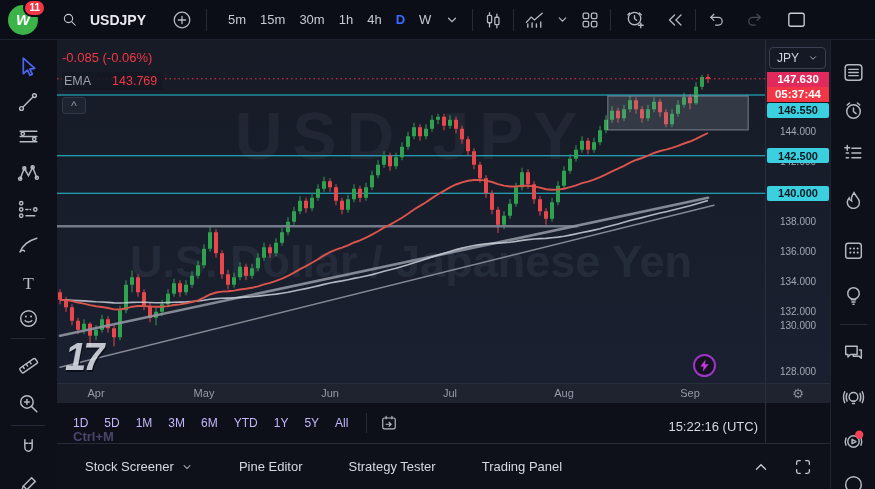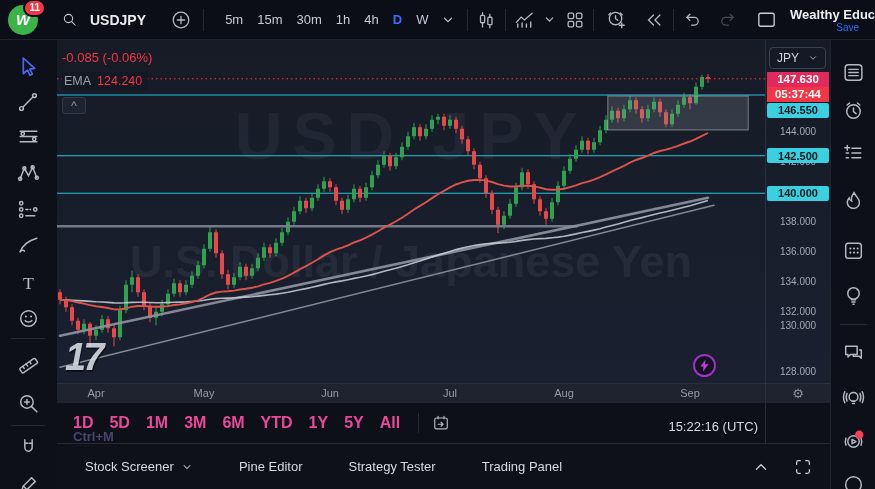--- a/index.html
+++ b/index.html
@@ -28,21 +28,21 @@
   .tool-div { position:absolute; left:11px; width:34px; height:1px; background:#242a38; }
 
   
   .chart-wrap { position:absolute; left:57px; top:40px; width:708px; height:343px; background:linear-gradient(180deg,#161b26 0%, #1a2030 100%); overflow:hidden; }
   .wm-title { position:absolute; left:0; right:0; top:58px; text-align:center; font-size:66px; font-weight:bold; letter-spacing:10px; color:rgba(160,172,196,0.08); white-space:nowrap; z-index:1; }
   .wm-sub { position:absolute; left:0; right:0; top:196px; text-align:center; font-size:45px; font-weight:bold; color:rgba(160,172,196,0.09); white-space:nowrap; z-index:1; }
   #chart-svg { position:absolute; left:0; top:0; z-index:2; cursor:crosshair; }
   .legend { position:absolute; left:5px; top:10px; z-index:5; font-size:12.5px; }
   .legend .chg { color:#f23645; font-size:13px; margin-bottom:7px; }
   .lg-row { display:inline-block; background:rgba(19,23,34,0.85); padding:2px 6px 2px 2px; border-radius:2px; margin-bottom:7px; }
-  .lg-row .lbl { color:#9aa0ac; margin-right:6px; }
+  .lg-row .lbl { color:#9aa0ac; margin-right:21px; }
   .lg-row .val-red { color:#f23645; }
   .lg-row .val-wht { color:#d8dbe2; }
   .lg-collapse { display:flex; align-items:center; justify-content:center; width:24px; height:17px; background:#1e2330; border:1px solid #323848; border-radius:3px; color:#8b91a0; cursor:pointer; }
   .tv-wm { position:absolute; left:8px; top:296px; z-index:3; font-size:38px; font-weight:900; font-style:italic; letter-spacing:-3px; color:#dfe3ec; opacity:0.85; text-shadow:1px 2px 0 #0b0e17; }
   .minds-btn { position:absolute; left:636px; top:314px; width:23px; height:23px; border-radius:50%; border:2px solid #9a35c4; background:rgba(20,16,30,0.85); display:flex; align-items:center; justify-content:center; z-index:6; cursor:pointer; }
 
   
   .price-axis { position:absolute; left:765px; top:40px; width:65px; height:343px; background:linear-gradient(180deg,#161b26 0%, #1a2030 100%); border-left:1px solid #2a2f3d; z-index:10; cursor:ns-resize; }
   .cur-btn { position:absolute; left:3px; top:7px; width:57px; height:22px; border:1px solid #39404f; border-radius:4px; display:flex; align-items:center; justify-content:space-between; padding:0 7px; font-size:12px; color:#d1d4dc; cursor:pointer; background:rgba(19,23,34,0.4); }
   .tick { position:absolute; left:0; width:100%; text-align:center; font-size:10px; color:#a3a8b4; z-index:1; }
@@ -52,21 +52,21 @@
   .lastp .cd { background:#f23645; padding:1.5px 0; }
 
   
   .date-axis { position:absolute; left:57px; top:383px; width:708px; height:20px; background:#1f2330; border-top:1px solid #2a2f3d; z-index:10; cursor:ew-resize; }
   .month { position:absolute; top:3px; font-size:11px; color:#949aa6; transform:translateX(-50%); }
   .axis-corner { position:absolute; left:765px; top:383px; width:65px; height:20px; background:#1f2330; border-top:1px solid #2a2f3d; border-left:1px solid #2a2f3d; display:flex; align-items:center; justify-content:center; z-index:11; }
   .gear { font-family:"DejaVu Sans", sans-serif; color:#8a909c; font-size:13px; cursor:pointer; line-height:1; }
 
   
   .tf-row { position:absolute; left:57px; top:403px; width:708px; height:40px; background:#0d1019; display:flex; align-items:center; padding-left:10px; z-index:10; }
-  .rng { font-size:16px; color:#ec4899; padding:4px 6px; margin-right:4px; cursor:pointer; border-radius:3px;font-weight:bold; }
+  .rng { font-size:12px; color:#c4b5fd; padding:4px 6px; margin-right:4px; cursor:pointer; border-radius:3px; }
   .rng-div { width:1px; height:20px; background:#242a38; margin:0 8px; }
   .clock { margin-left:auto; margin-right:7px; font-size:13px; color:#d6d9e0; cursor:pointer;margin-top:6px; }
   .corner2 { position:absolute; left:765px; top:403px; width:65px; height:40px; background:#0d1019; border-left:1px solid #2a2f3d; z-index:10; }
 
   
   .bottom-panel { position:absolute; left:57px; top:443px; width:773px; height:46px; background:#0e1119; border-top:1px solid #262b38; display:flex; align-items:center; padding-left:28px; z-index:15; }
   .bp-item { font-size:13px; color:#d6d9e0; margin-right:46px; cursor:pointer; display:flex; align-items:center; gap:7px; white-space:nowrap; }
   .bp-right { margin-left:auto; display:flex; align-items:center; gap:16px; margin-right:14px; }
   .bp-icobtn { display:flex; align-items:center; justify-content:center; width:26px; height:26px; cursor:pointer; }
 
@@ -177,24 +177,20 @@
       <svg width="21" height="21" viewBox="0 0 24 24">
           <path class="s" d="M18.5 9.5 H10 a4.5 4.5 0 0 0 0 9 h3"></path>
           <path class="s" d="M15 6 L18.5 9.5 L15 13"></path>
         </svg>
     </span>
     <span class="tbico" style="margin-left:14px">
       <svg width="23" height="23" viewBox="0 0 24 24">
           <rect class="sb" x="4" y="5.5" width="16" height="13.5" rx="2"></rect>
         </svg>
     </span>
-    <div class="account">
-      <span class="acct-name">Wealthy Educ</span>
-      <span class="save">Save</span>
-    </div>
   </div>
 
   <div class="left-toolbar">
       <div class="ltool" style="top: 14px;">
         <svg width="25" height="25" viewBox="0 0 24 24">
           <path d="M7 3 L7 18 L11 14.5 L13.4 19.5 L15.7 18.4 L13.2 13.6 L18 12.8 Z" fill="none" stroke="#4e66f0" stroke-width="1.6" stroke-linejoin="round"></path>
         </svg>
       </div>
       <div class="ltool" style="top: 48px;">
         <svg width="25" height="25" viewBox="0 0 24 24">
@@ -513,21 +509,21 @@
         <line x1="0" y1="186.25" x2="520.8" y2="186.25" stroke="#7d8493" stroke-width="2.4" opacity="0.9"></line>
         <line x1="3" y1="295.75000000000017" x2="651" y2="157.75000000000034" stroke="#9094a0" stroke-width="2.6" opacity="0.9" stroke-linecap="round"></line>
         <line x1="3" y1="327.2500000000001" x2="657" y2="165.25000000000034" stroke="#9094a0" stroke-width="1.4" opacity="0.9" stroke-linecap="round"></line>
         <polyline points="3.0,259.8 9.0,259.9 15.0,260.2 21.0,260.6 27.0,260.9 33.0,261.4 39.0,261.8 45.0,262.0 51.0,262.4 57.0,262.9 63.0,263.0 69.0,262.8 75.0,262.4 81.0,262.3 87.0,262.3 93.0,262.5 99.0,262.7 105.0,262.7 111.0,262.5 117.0,262.3 123.0,262.1 129.0,261.9 135.0,261.5 141.0,261.0 147.0,260.3 153.0,259.3 159.0,258.6 165.0,258.3 171.0,258.1 177.0,257.8 183.0,257.4 189.0,257.1 195.0,256.7 201.0,256.1 207.0,255.4 213.0,254.8 219.0,254.1 225.0,253.2 231.0,252.2 237.0,251.0 243.0,249.8 249.0,248.6 255.0,247.3 261.0,245.9 267.0,244.4 273.0,243.0 279.0,241.9 285.0,240.9 291.0,239.7 297.0,238.4 303.0,237.3 309.0,236.0 315.0,234.6 321.0,233.0 327.0,231.3 333.0,229.8 339.0,228.2 345.0,226.5 351.0,224.7 357.0,222.7 363.0,220.9 369.0,219.1 375.0,217.1 381.0,215.1 387.0,213.3 393.0,211.4 399.0,209.6 405.0,208.1 411.0,206.7 417.0,205.5 423.0,204.6 429.0,203.8 435.0,203.4 441.0,203.1 447.0,202.7 453.0,202.2 459.0,201.4 465.0,200.4 471.0,199.6 477.0,199.0 483.0,198.6 489.0,198.4 495.0,197.8 501.0,197.1 507.0,196.2 513.0,195.1 519.0,193.9 525.0,192.5 531.0,191.4 537.0,190.1 543.0,188.7 549.0,187.1 555.0,185.5 561.0,184.0 567.0,182.3 573.0,180.6 579.0,179.0 585.0,177.6 591.0,176.1 597.0,174.4 603.0,173.0 609.0,171.7 615.0,170.3 621.0,168.8 627.0,167.3 633.0,165.8 639.0,164.1 645.0,162.3 651.0,160.5" fill="none" stroke="#cdd2dc" stroke-width="1.6" opacity="0.85"></polyline>
         <polyline points="3.0,259.8 9.0,260.1 15.0,261.1 21.0,262.5 27.0,263.6 33.0,265.1 39.0,266.3 45.0,267.0 51.0,268.0 57.0,269.4 63.0,269.5 69.0,268.3 75.0,266.7 81.0,266.0 87.0,266.0 93.0,266.6 99.0,266.8 105.0,266.7 111.0,266.1 117.0,265.0 123.0,264.4 129.0,263.4 135.0,262.0 141.0,260.3 147.0,257.7 153.0,254.5 159.0,252.5 165.0,251.6 171.0,251.3 177.0,250.6 183.0,249.5 189.0,248.8 195.0,247.8 201.0,246.3 207.0,244.4 213.0,242.9 219.0,240.9 225.0,238.6 231.0,235.8 237.0,232.6 243.0,229.1 249.0,226.2 255.0,222.8 261.0,219.2 267.0,215.4 273.0,212.1 279.0,209.6 285.0,207.6 291.0,205.3 297.0,202.5 303.0,200.3 309.0,197.7 315.0,194.7 321.0,191.3 327.0,187.6 333.0,184.6 339.0,181.3 345.0,177.7 351.0,173.7 357.0,169.5 363.0,165.9 369.0,162.2 375.0,158.1 381.0,154.2 387.0,150.8 393.0,147.4 399.0,144.5 405.0,142.3 411.0,140.8 417.0,140.0 423.0,139.9 429.0,140.6 435.0,142.0 441.0,144.1 447.0,145.6 453.0,146.5 459.0,146.5 465.0,145.8 471.0,145.8 477.0,146.4 483.0,147.6 489.0,149.2 495.0,149.8 501.0,149.6 507.0,148.7 513.0,147.2 519.0,145.4 525.0,143.2 531.0,141.6 537.0,139.7 543.0,137.2 549.0,134.4 555.0,131.3 561.0,128.7 567.0,125.8 573.0,122.6 579.0,120.0 585.0,118.0 591.0,115.6 597.0,113.0 603.0,111.0 609.0,109.7 615.0,107.9 621.0,105.8 627.0,103.5 633.0,101.5 639.0,98.8 645.0,95.8 651.0,93.0" fill="none" stroke="#d9544d" stroke-width="1.9"></polyline>
         <rect x="550.8" y="56.050000000000324" width="140.4000000000001" height="33.899999999999864" fill="rgba(148,153,165,0.24)" stroke="rgba(190,195,206,0.55)" stroke-width="1"></rect>
         <line x1="0" y1="38.80000000000024" x2="708" y2="38.80000000000024" stroke="#f23645" stroke-width="1" stroke-dasharray="1.5 3"></line>
       </svg>
     <div class="legend">
       <div class="chg">-0.085 (-0.06%)</div>
-      <div><span class="lg-row"><span class="lbl">EMA</span><span class="val-red">124.240</span></span></div>
+      <div><span class="lg-row"><span class="lbl">EMA</span><span class="val-red">143.769</span></span></div>
       <div class="lg-collapse">^</div>
     </div>
     <div class="tv-wm">17</div>
     <div class="minds-btn">
       <svg width="11" height="13" viewBox="0 0 12 14">
           <path d="M7.2 0.5 L1.5 8 h3.4 L4.3 13.5 L10.5 5.6 H6.6 Z" fill="#c13ae0"></path>
         </svg>
     </div>
   </div>
 

